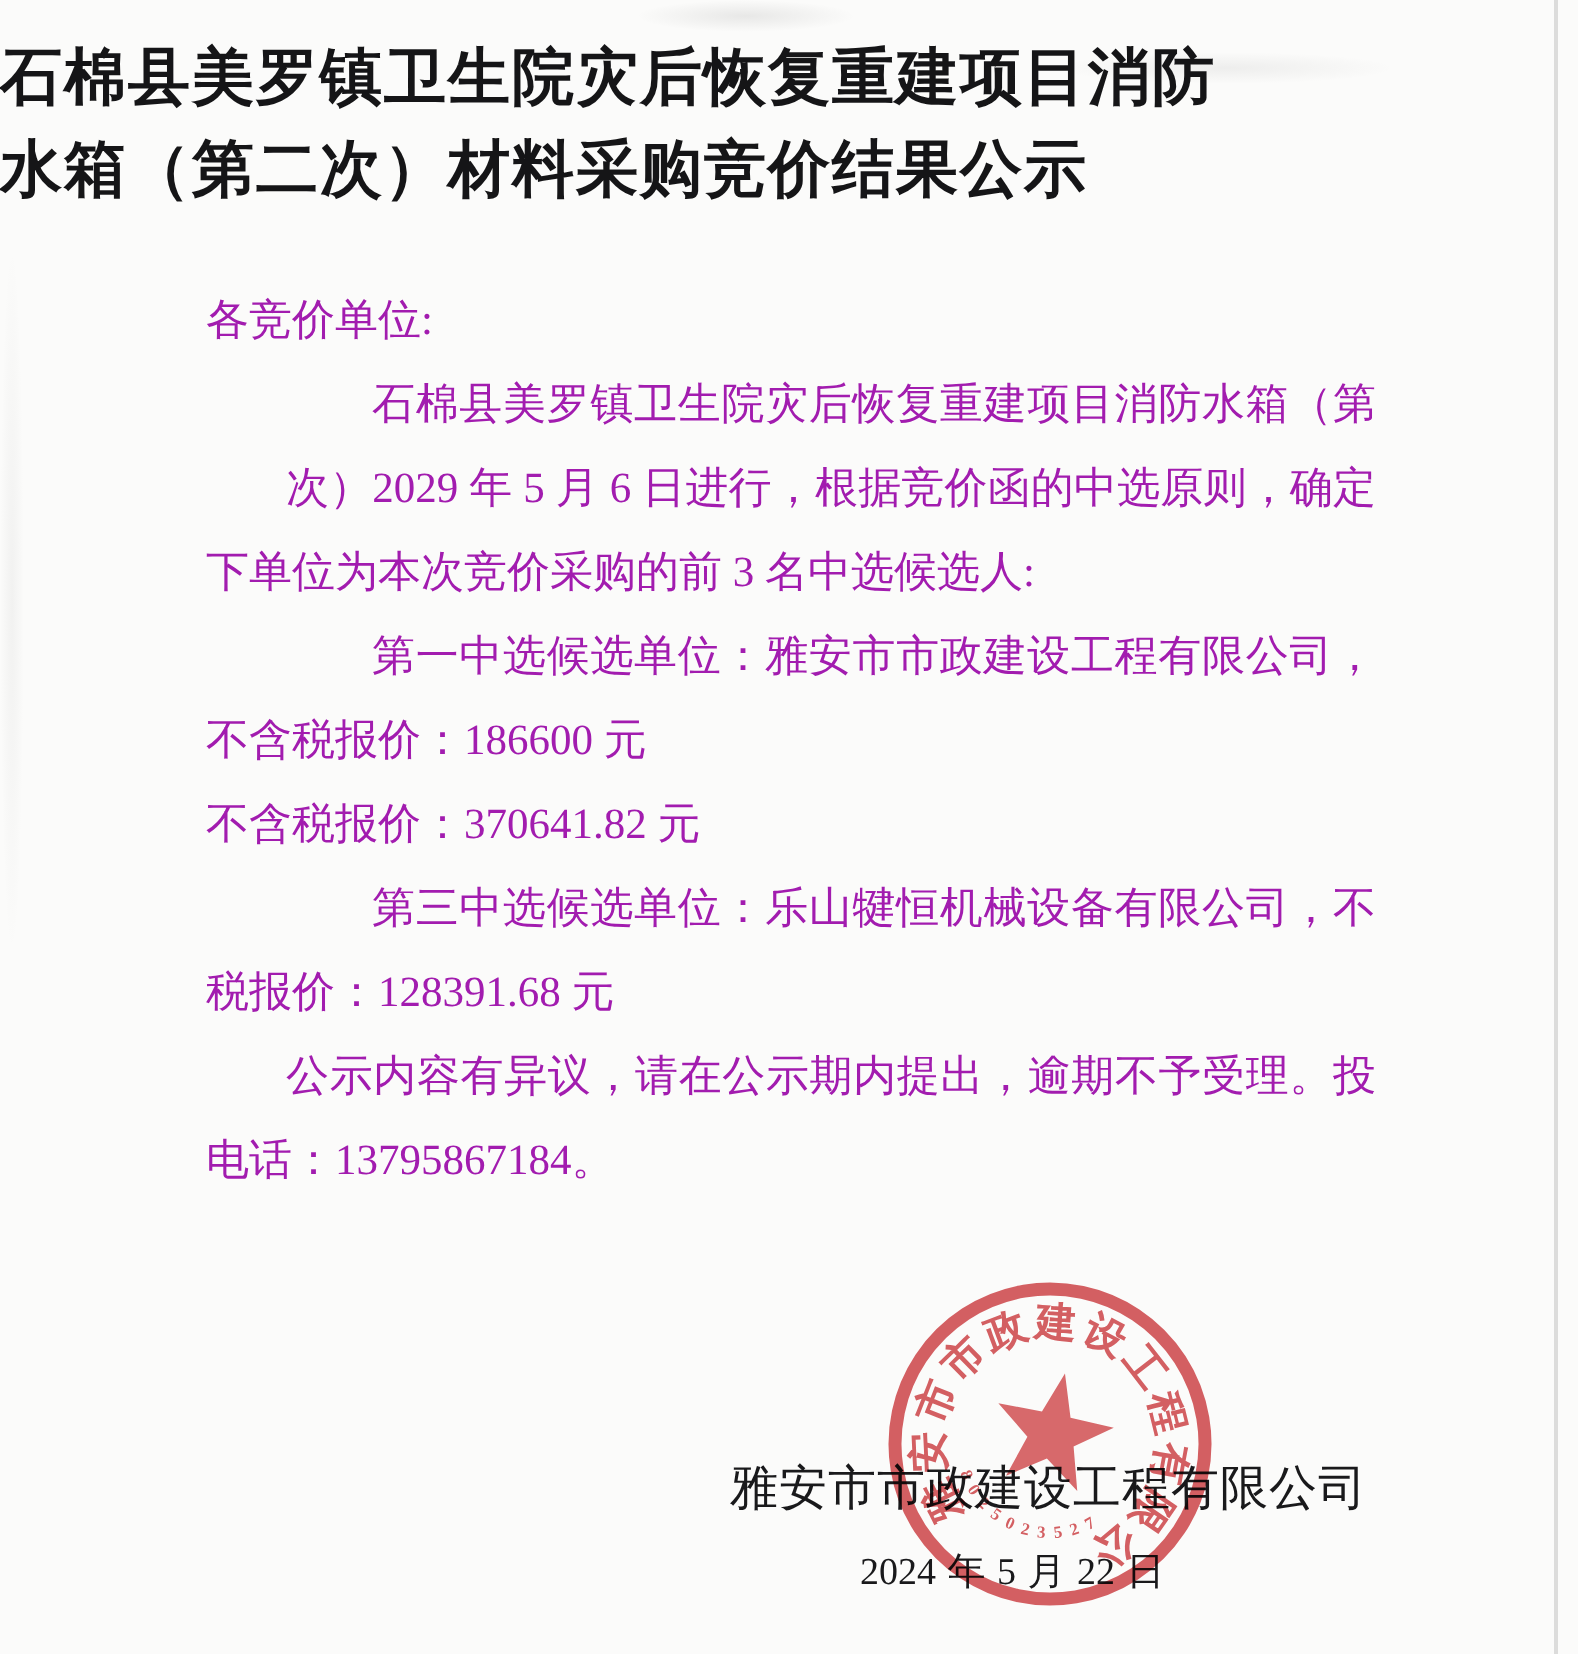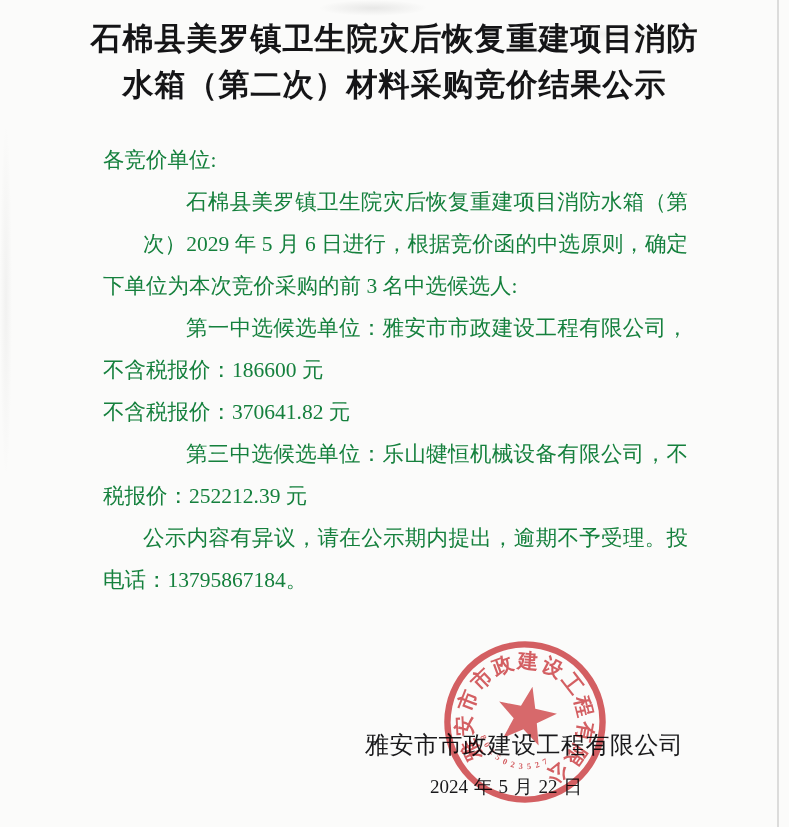--- a/index.html
+++ b/index.html
@@ -18,37 +18,37 @@
       background:radial-gradient(ellipse at center,rgba(60,60,60,.10),rgba(0,0,0,0) 70%);}
   .n2{left:528px;top:26px;width:170px;height:16px;
       background:radial-gradient(ellipse at center,rgba(60,60,60,.07),rgba(0,0,0,0) 70%);}
   .n3{left:0;top:120px;width:12px;height:360px;
       background:radial-gradient(ellipse at center,rgba(60,60,60,.05),rgba(0,0,0,0) 70%);}
   .edge-line{position:absolute;left:777px;top:0;width:2px;height:827px;
       background:rgba(140,140,140,.28);}
 
   .title{
     position:absolute;left:0;top:16px;width:789px;
-    text-align:center;
+    text-align:left;
     font-family:"Liberation Sans","DejaVu Sans",sans-serif;
     font-weight:700;
     font-size:31px;
     line-height:46px;
     letter-spacing:1px;
     color:#151517;
   }
 
   .body-block{
     position:absolute;left:103px;top:139px;width:585px;
   }
   .ln{
     height:42px;line-height:42px;
     font-size:21.5px;
     white-space:nowrap;
-    color:#15803d;
+    color:#a21caf;
   }
   .fill{
     text-align:justify;
     text-align-last:justify;
     text-justify:inter-character;
     white-space:normal;
     overflow:hidden;
     margin-left:40px;
   }
   .ind{text-indent:43px;}
@@ -97,21 +97,21 @@
 
   <div class="body-block">
     <div class="ln">各竞价单位:</div>
     <div class="ln ind fill">石棉县美罗镇卫生院灾后恢复重建项目消防水箱（第二</div>
     <div class="ln fill">次）2029 年 5 月 6 日进行，根据竞价函的中选原则，确定以</div>
     <div class="ln">下单位为本次竞价采购的前 3 名中选候选人:</div>
     <div class="ln ind fill">第一中选候选单位：雅安市市政建设工程有限公司，</div>
     <div class="ln">不含税报价：186600 元</div>
     <div class="ln">不含税报价：370641.82 元</div>
     <div class="ln ind fill">第三中选候选单位：乐山犍恒机械设备有限公司，不含</div>
-    <div class="ln">税报价：252212.39 元</div>
+    <div class="ln">税报价：128391.68 元</div>
     <div class="ln fill">公示内容有异议，请在公示期内提出，逾期不予受理。投诉</div>
     <div class="ln">电话：13795867184。</div>
   </div>
 
   <div class="company-line">雅安市市政建设工程有限公司</div>
   <div class="date-line">2024 年 5 月 22 日</div>
 
   <svg class="seal" viewBox="-84 -84 168 168" aria-hidden="true">
     <g transform="rotate(12)">
       <circle cx="0" cy="0" r="77.5" fill="none" stroke="#d24a4e" stroke-width="6.5"></circle>

